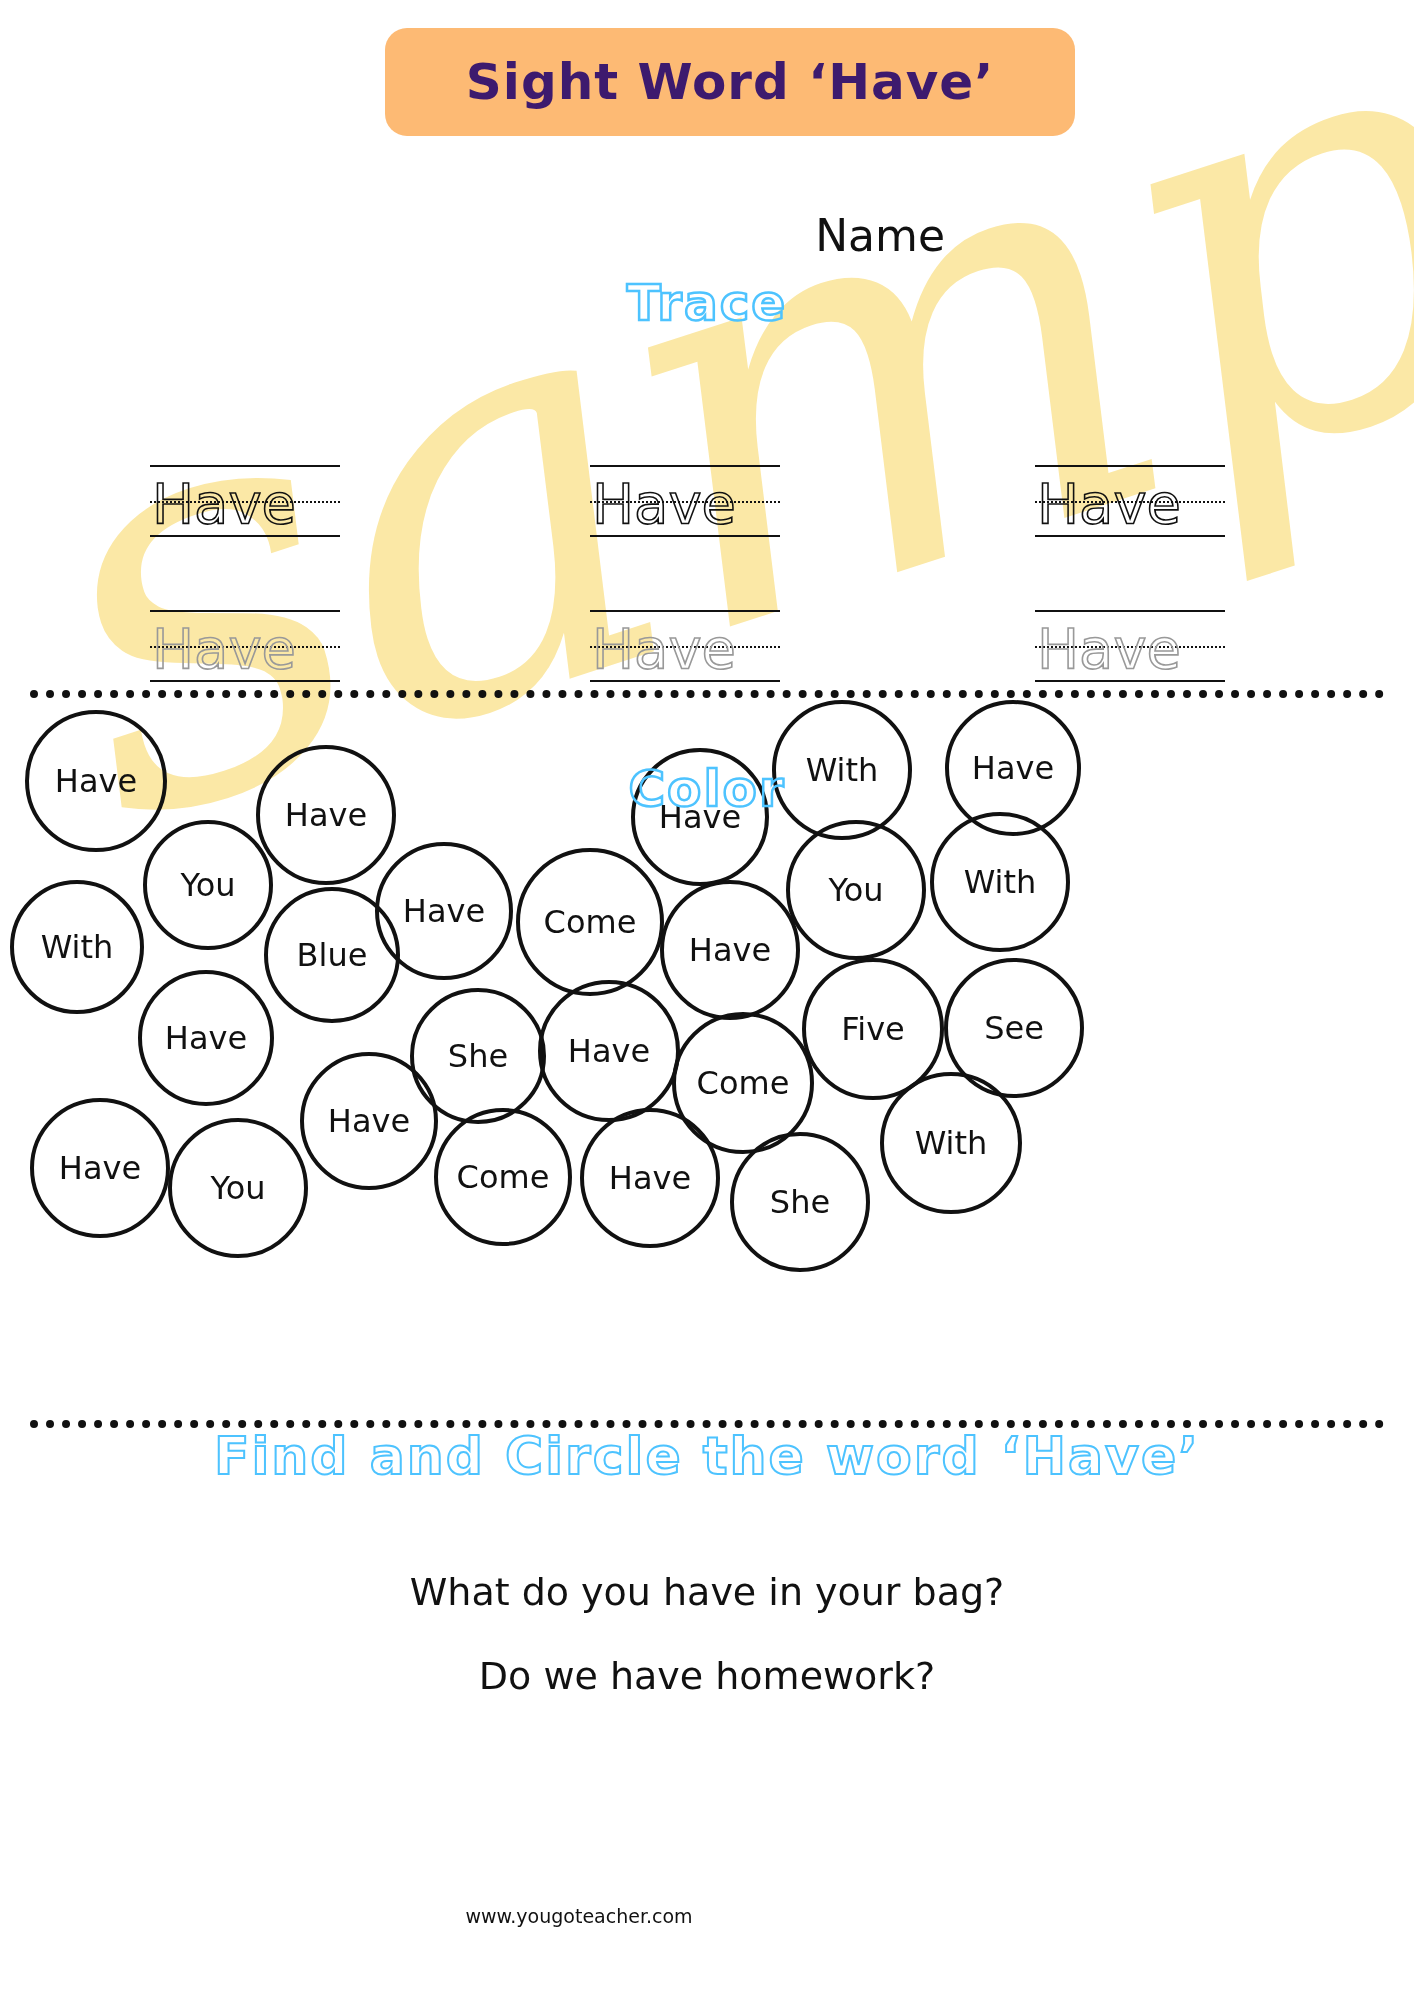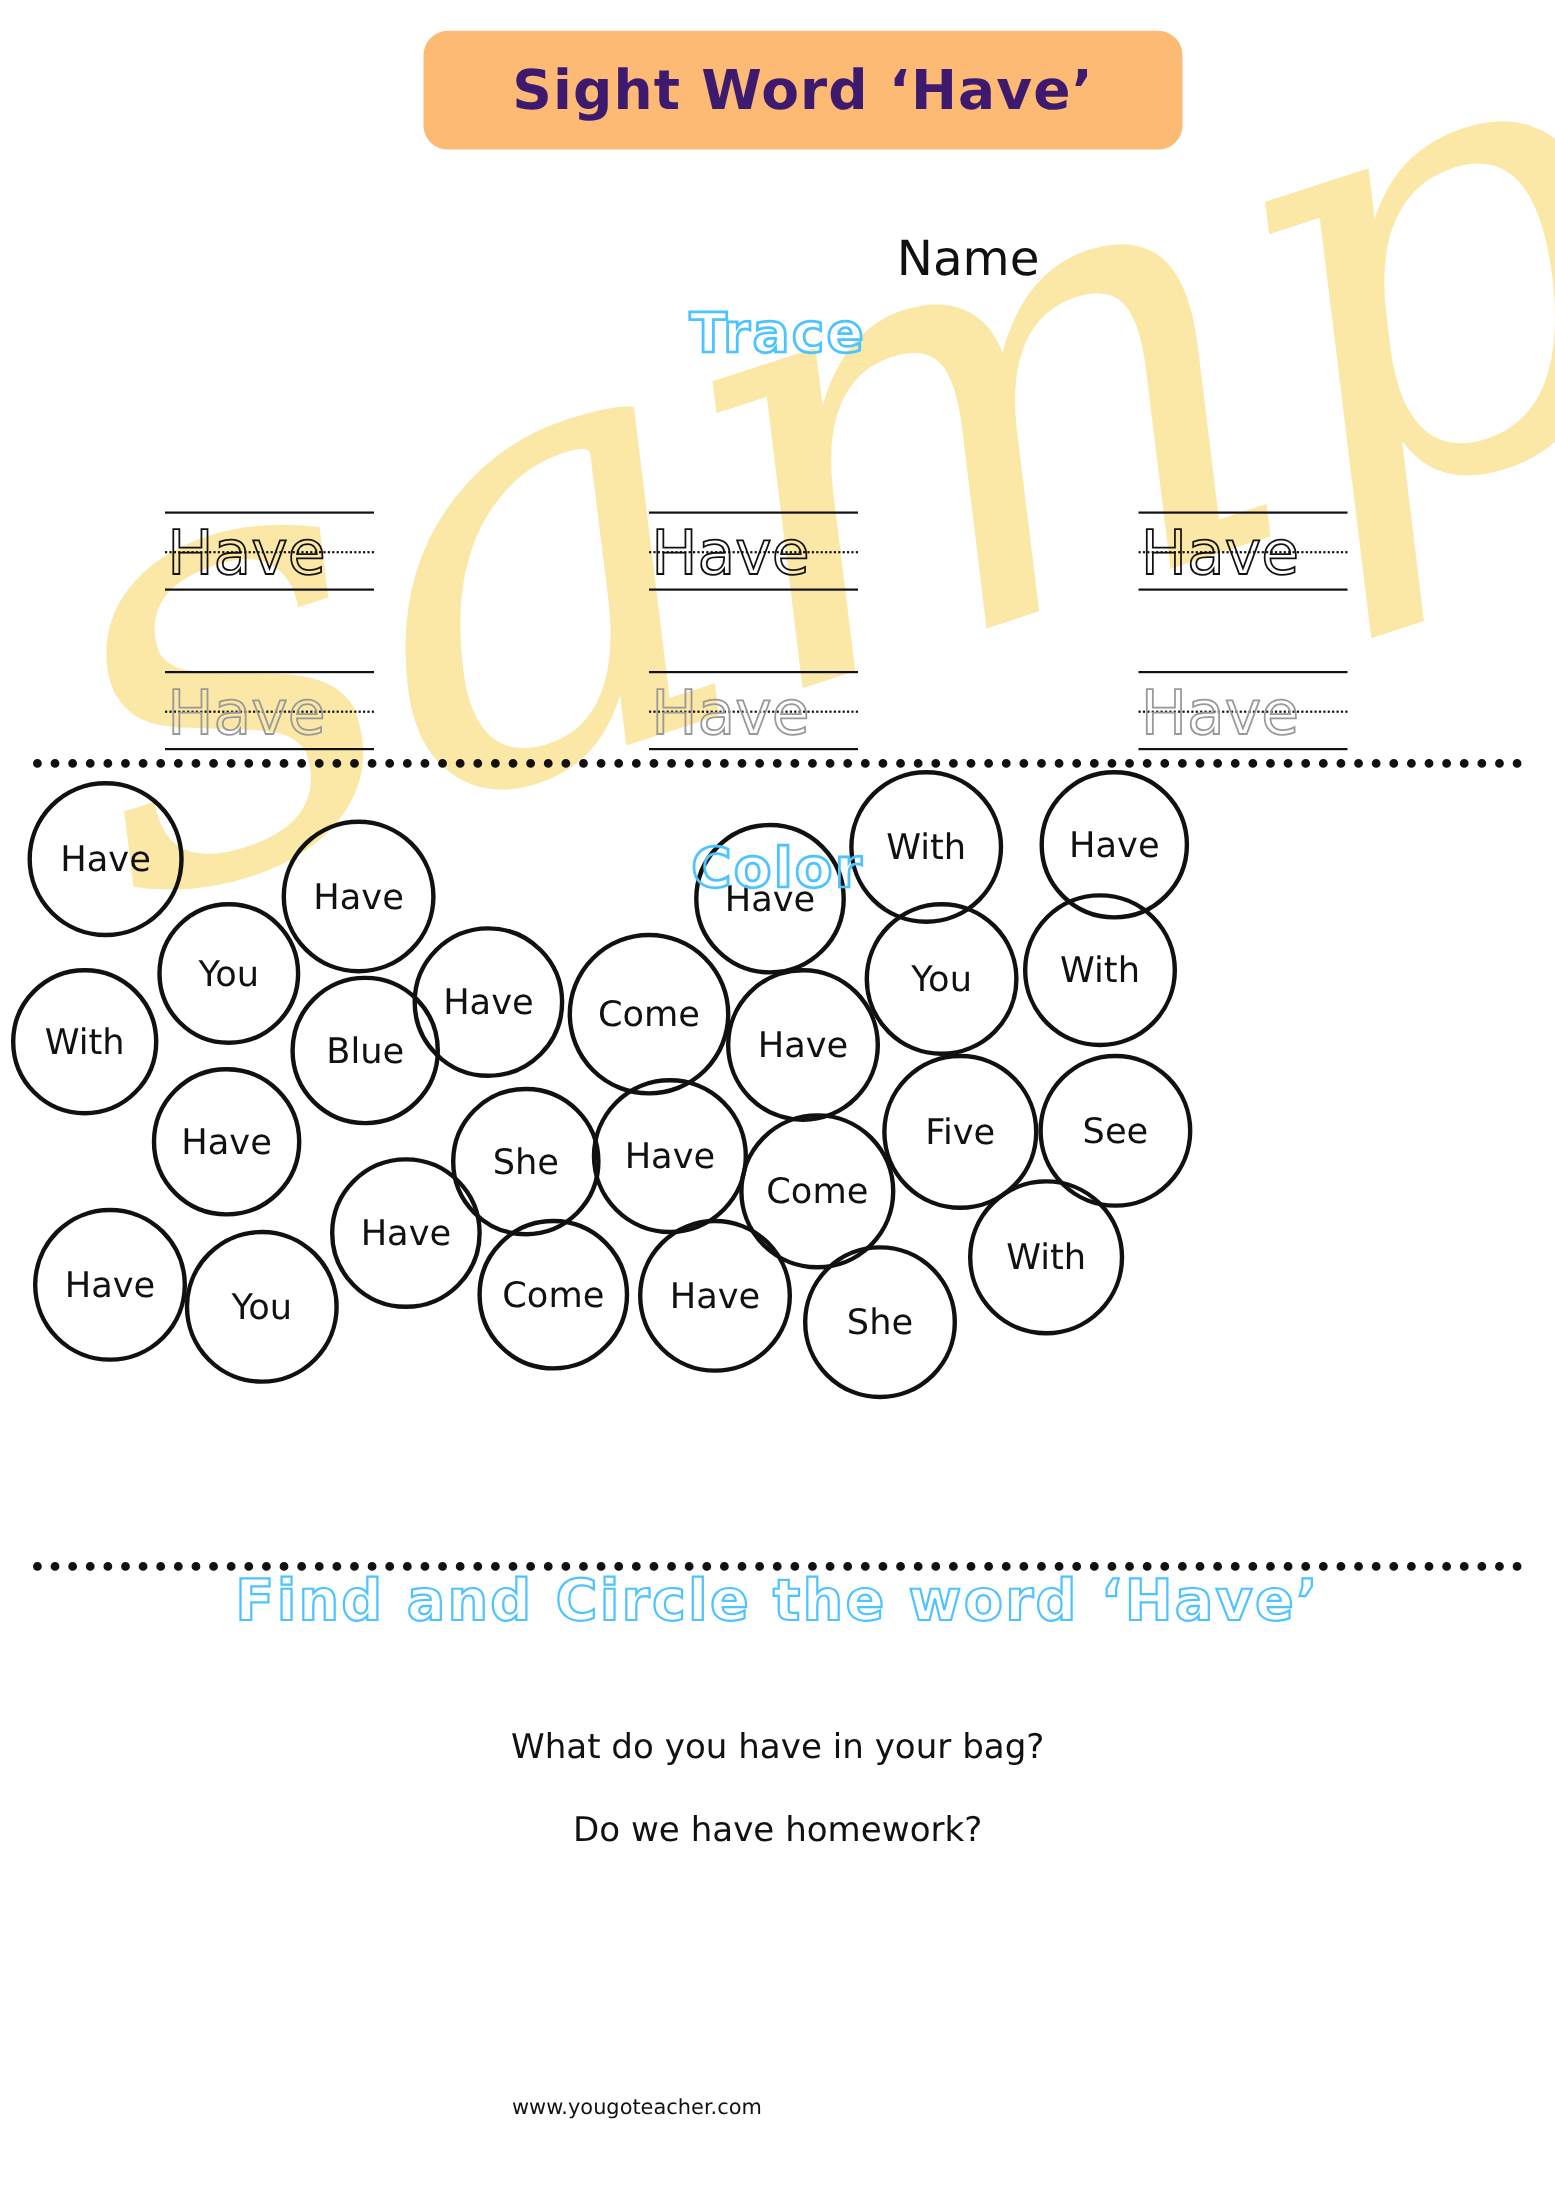--- a/index.html
+++ b/index.html
@@ -179,21 +179,21 @@
   #sentences {
     position: absolute;
     left: 0;
     top: 1570px;
     width: 1414px;
     text-align: center;
     z-index: 11;
   }
   #sentences .sentence {
     font-family: "DejaVu Sans", sans-serif;
-    font-size: 31px;
+    font-size: 38px;
     color: #111;
     margin: 0 0 40px 0;
   }
 
   
   #footer {
     position: absolute;
     left: 0;
     top: 1905px;
     width: 1158px;

